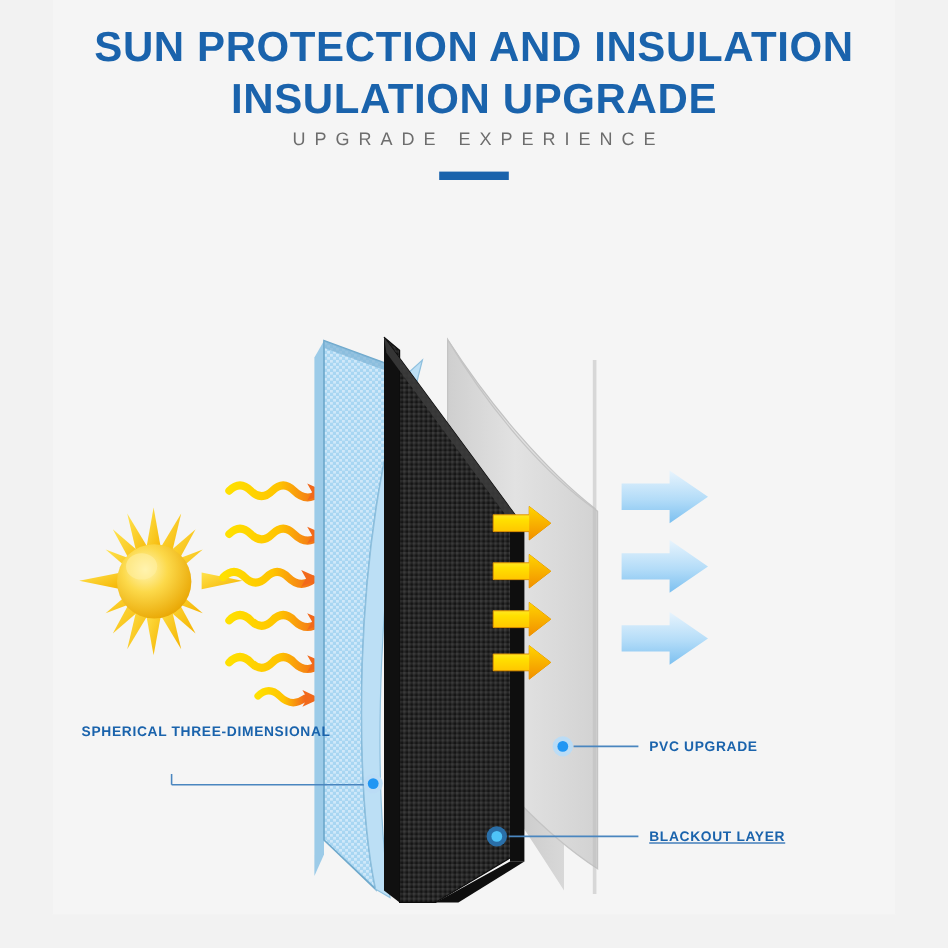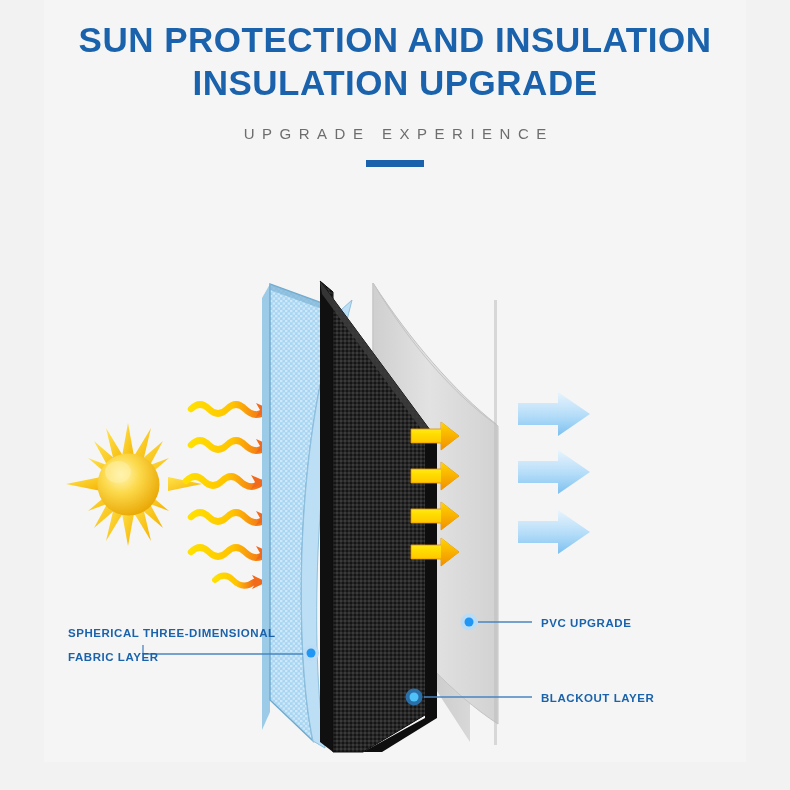--- a/index.html
+++ b/index.html
@@ -34,21 +34,21 @@
   }
   .title-line {
     color: #1a63ac;
     font-weight: bold;
     font-size: 35px;
     line-height: 43px;
     letter-spacing: 0.5px;
     white-space: nowrap;
   }
   #subtitle {
-    margin-top: 21px;
+    margin-top: 4px;
     color: #6d6d6d;
     font-size: 15px;
     letter-spacing: 7.5px;
     text-indent: 7.5px;
     font-weight: 400;
   }
   #title-rule {
     margin: 18px auto 0 auto;
     width: 58px;
     height: 7px;
@@ -64,23 +64,23 @@
   
   .callout-label {
     position: absolute;
     color: #1a63ac;
     font-size: 11.5px;
     font-weight: bold;
     letter-spacing: 0.55px;
     white-space: nowrap;
     line-height: 24px;
   }
-  #label-fabric { left: 68px; top: 598px; margin-top: 23px; }
+  #label-fabric { left: 68px; top: 598px; }
   #label-pvc    { left: 541px; top: 611px; }
-  #label-black  { left: 541px; top: 686px; }
+  #label-black  { left: 541px; top: 686px; text-decoration: underline; }
 </style>
 </head>
 <body>
 
 <div id="page">
 
   <div id="card"></div>
 
   <div id="header">
     <div class="title-line">SUN PROTECTION AND INSULATION</div>
@@ -332,20 +332,19 @@
 
     <g>
       <path d="M424 697 L532 697" stroke="#4a86bf" stroke-width="1.3" fill="none"></path>
       <circle cx="414" cy="697" r="8.5" fill="#2a6fa8"></circle>
       <circle cx="414" cy="697" r="4.5" fill="#4fc3f7"></circle>
     </g>
   </svg>
 
   <div class="callout-label" id="label-fabric">
     <div>SPHERICAL THREE-DIMENSIONAL</div>
-    <div>FABRIC LAYER</div>
   </div>
 
   <div class="callout-label" id="label-pvc">PVC UPGRADE</div>
 
   <div class="callout-label" id="label-black">BLACKOUT LAYER</div>
 
 </div>
 
 </body></html>

